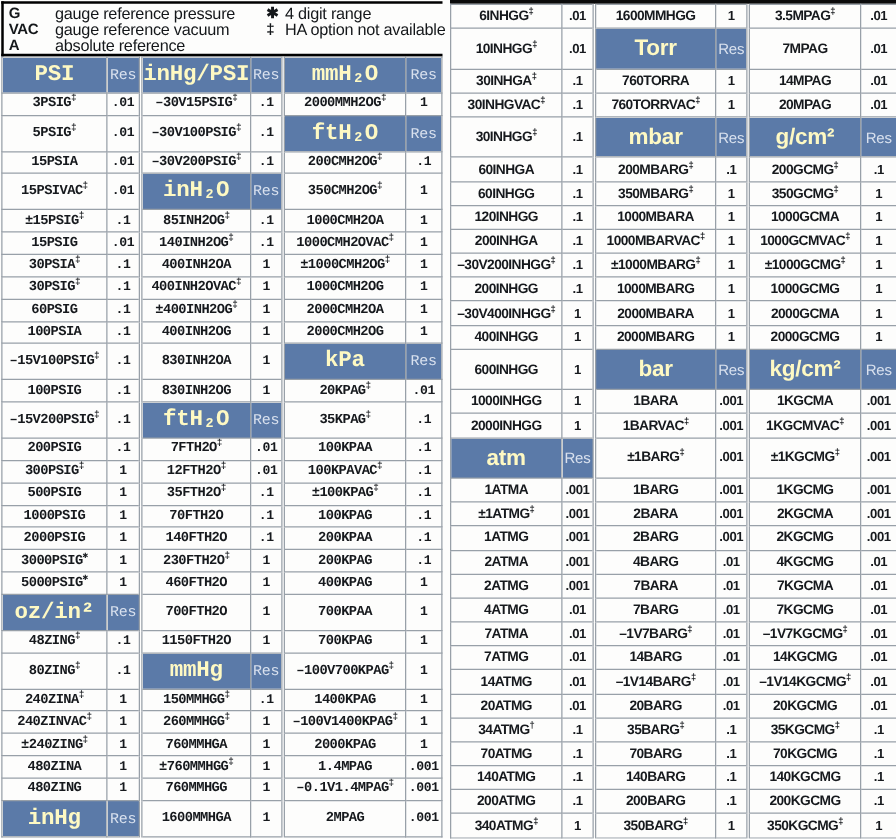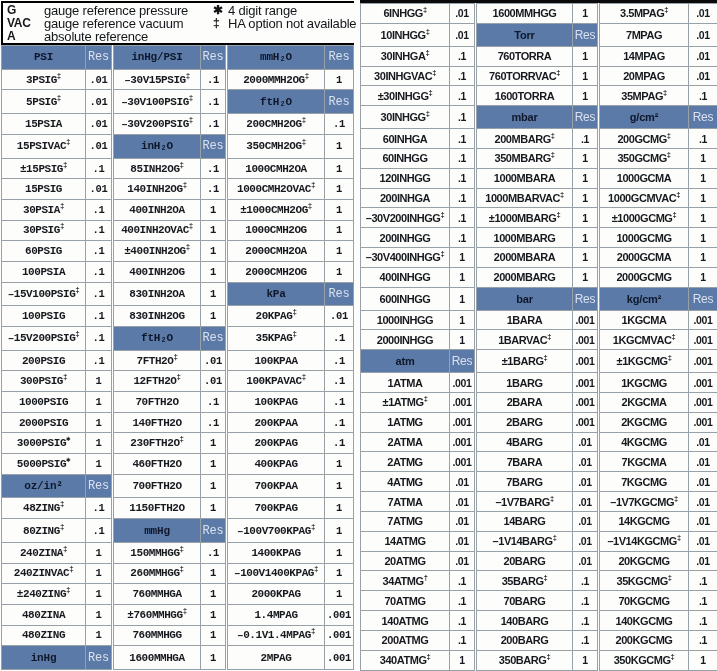--- a/index.html
+++ b/index.html
@@ -20,21 +20,21 @@
   
   table{border-collapse:collapse;table-layout:fixed;width:100%;}
   #left-table{height:625px;font-family:Liberation Mono, monospace;}
   .right-block{position:absolute;left:360px;top:0;width:357px;border-top:3px solid #0a0a0a;}
   #right-table{height:668px;}
   td{border:1px solid var(--grid,#98a0a8);text-align:center;vertical-align:middle;
      font-weight:bold;color:#16191d;padding:0;white-space:nowrap;overflow:hidden;}
   td.name{font-size:11px;letter-spacing:-0.45px;}
   td.resv{font-size:10.5px;letter-spacing:-0.3px;}
   td.gstart{border-left-width:3px;border-left-style:double;}
-  td.hdr{background:var(--header-bg,#5b7aa8);color:#0f172a;font-size:11px;letter-spacing:-0.2px;}
+  td.hdr{background:var(--header-bg,#5b7aa8);color:#fef9c3;font-size:18px;letter-spacing:-0.2px;}
   td.hdr.resh{color:var(--header-res,#d9e1ee);font-weight:normal;font-size:12px;margin-top:48px;}
   sup{font-size:7.5px;line-height:0;vertical-align:super;}
 </style>
 </head>
 <body>
 
 <div class="page">
 
   <div class="left-block">
 
@@ -197,20 +197,28 @@
           </tr>
           <tr>
             <td class="name">300PSIG<sup>‡</sup></td>
             <td class="resv">1</td>
             <td class="gstart name">12FTH2O<sup>‡</sup></td>
             <td class="resv">.01</td>
             <td class="gstart name">100KPAVAC<sup>‡</sup></td>
             <td class="resv">.1</td>
           </tr>
           <tr>
+            <td class="name">500PSIG</td>
+            <td class="resv">1</td>
+            <td class="gstart name">35FTH2O<sup>‡</sup></td>
+            <td class="resv">.1</td>
+            <td class="gstart name">±100KPAG<sup>‡</sup></td>
+            <td class="resv">.1</td>
+          </tr>
+          <tr>
             <td class="name">1000PSIG</td>
             <td class="resv">1</td>
             <td class="gstart name">70FTH2O</td>
             <td class="resv">.1</td>
             <td class="gstart name">100KPAG</td>
             <td class="resv">.1</td>
           </tr>
           <tr>
             <td class="name">2000PSIG</td>
             <td class="resv">1</td>
@@ -348,28 +356,20 @@
           </tr>
           <tr>
             <td class="name">30INHGVAC<sup>‡</sup></td>
             <td class="resv">.1</td>
             <td class="gstart name">760TORRVAC<sup>‡</sup></td>
             <td class="resv">1</td>
             <td class="gstart name">20MPAG</td>
             <td class="resv">.01</td>
           </tr>
           <tr>
-            <td class="name">±30INHGG<sup>‡</sup></td>
-            <td class="resv">.1</td>
-            <td class="gstart name">1600TORRA</td>
-            <td class="resv">1</td>
-            <td class="gstart name">35MPAG<sup>‡</sup></td>
-            <td class="resv">.1</td>
-          </tr>
-          <tr>
             <td class="name">30INHGG<sup>‡</sup></td>
             <td class="resv">.1</td>
             <td class="gstart hdr name">mbar</td>
             <td class="hdr resh">Res</td>
             <td class="gstart hdr name">g/cm²</td>
             <td class="hdr resh">Res</td>
           </tr>
           <tr>
             <td class="name">60INHGA</td>
             <td class="resv">.1</td>

